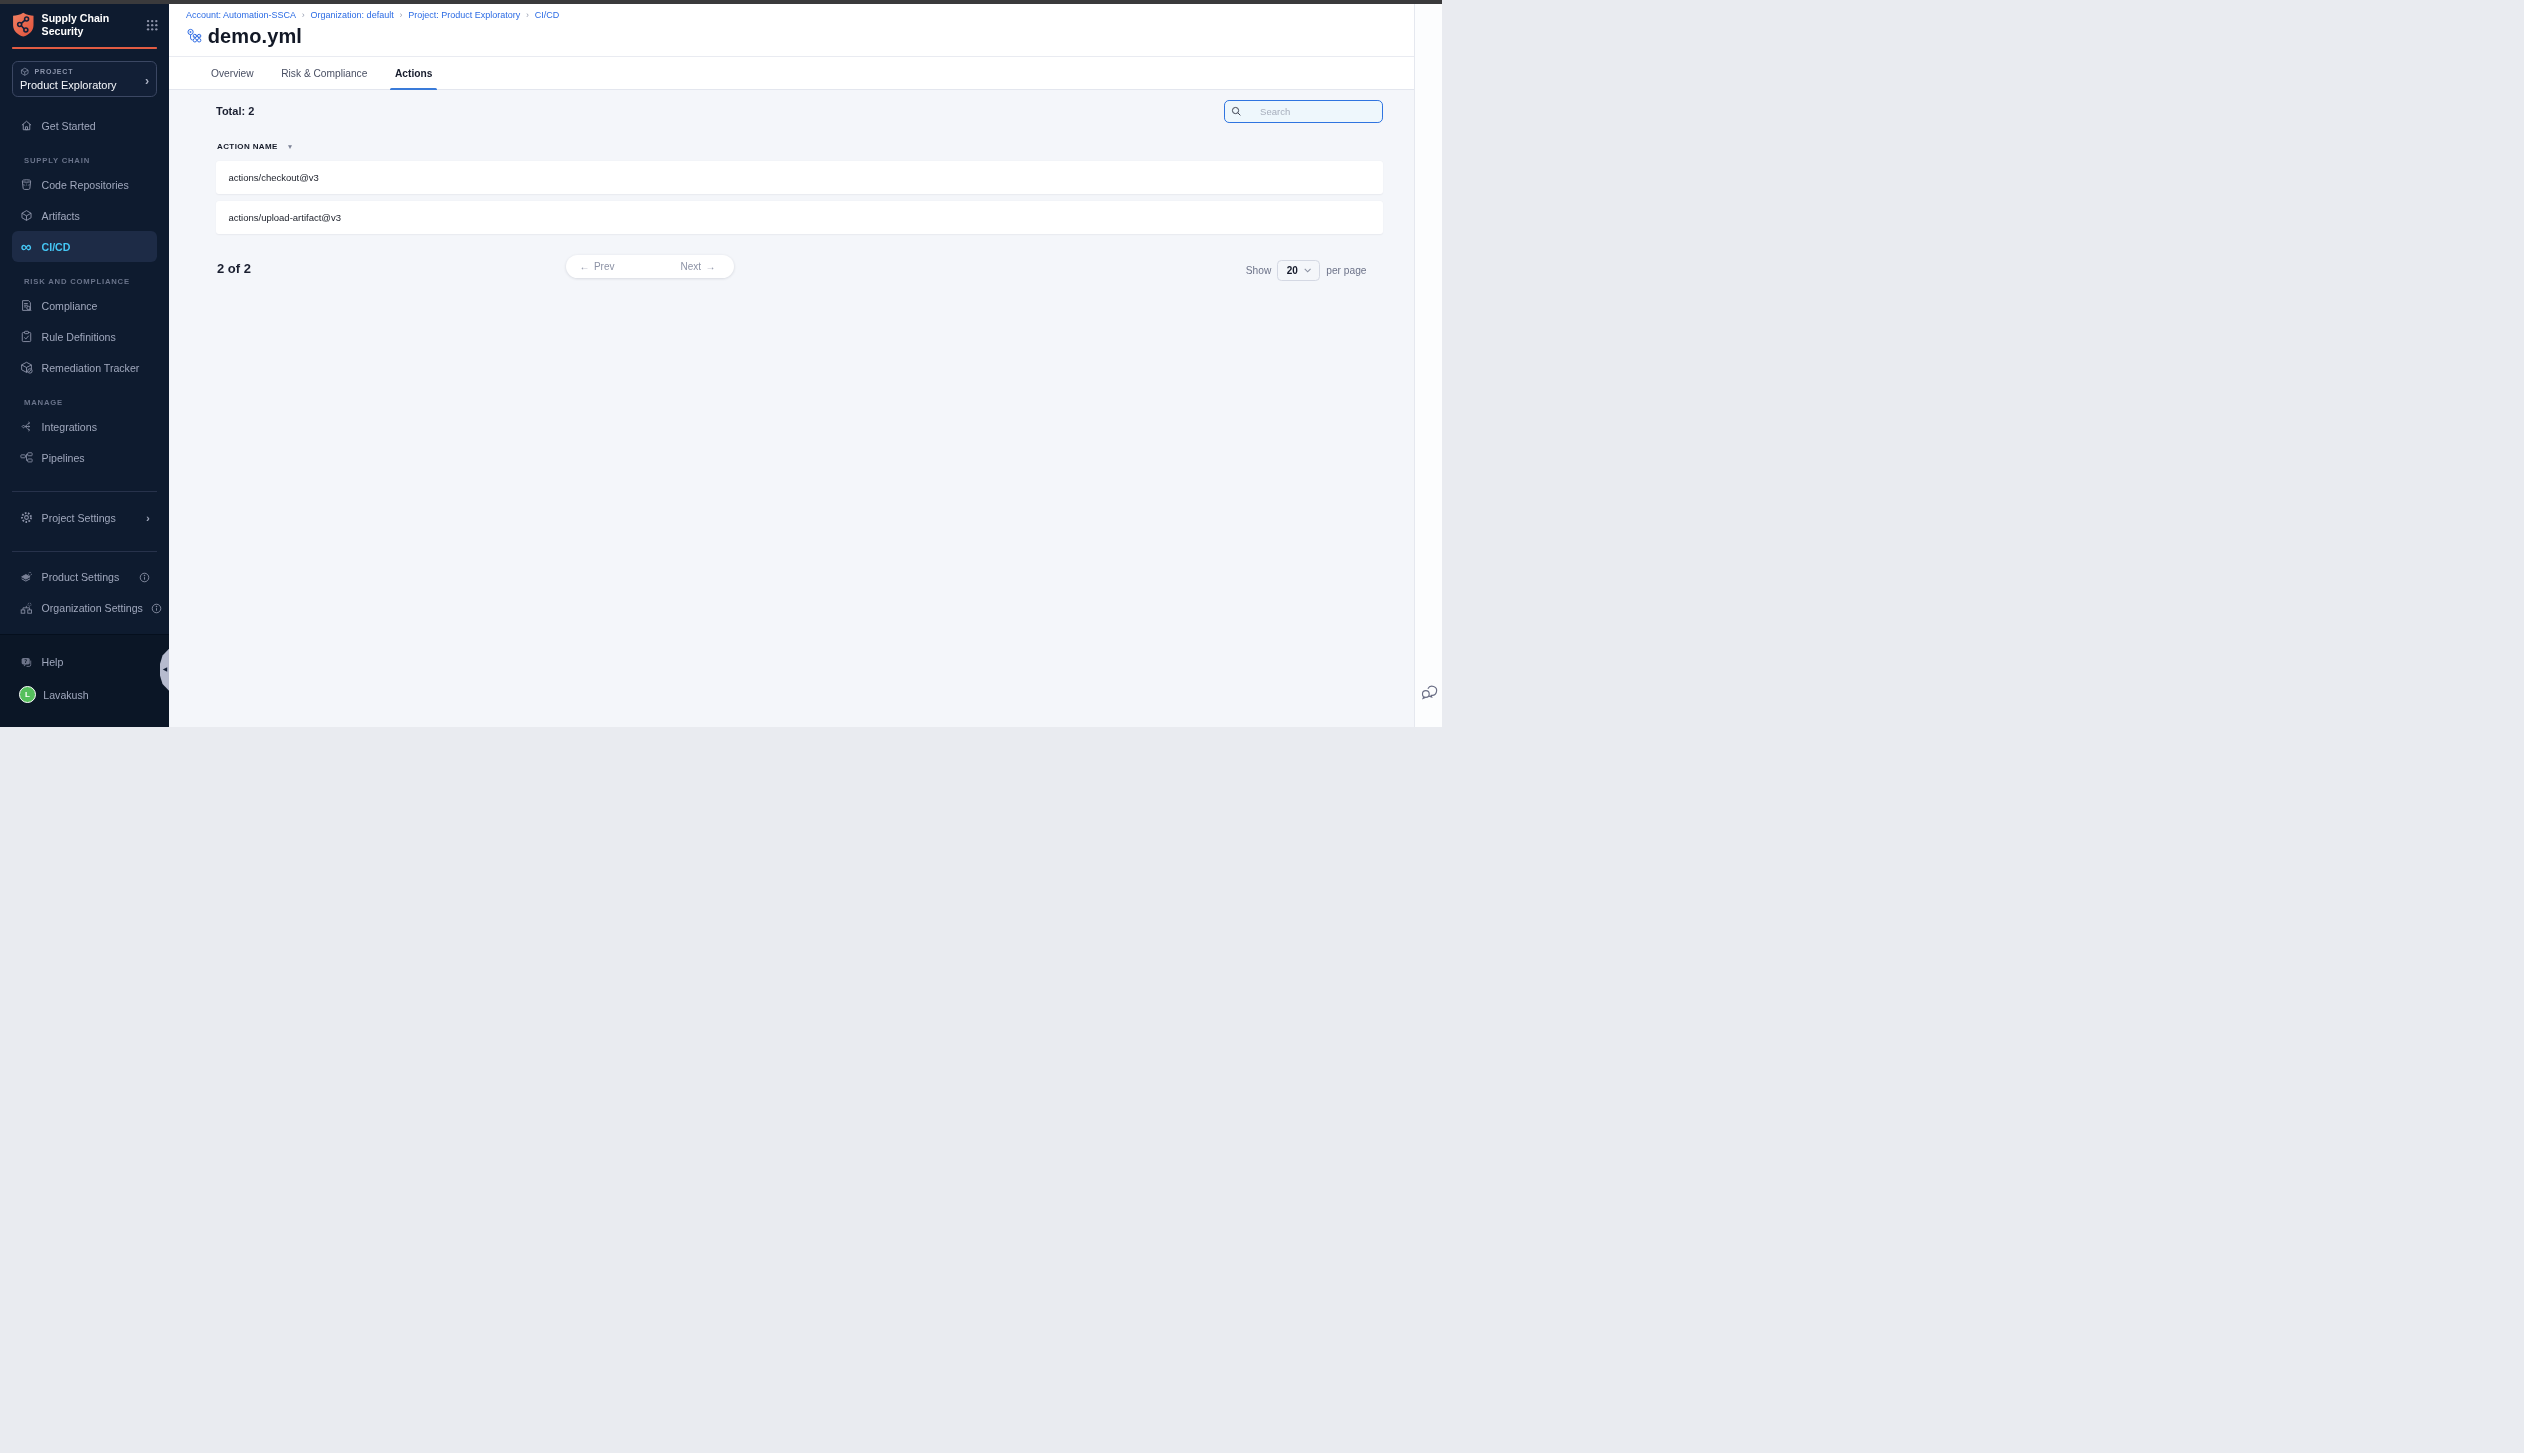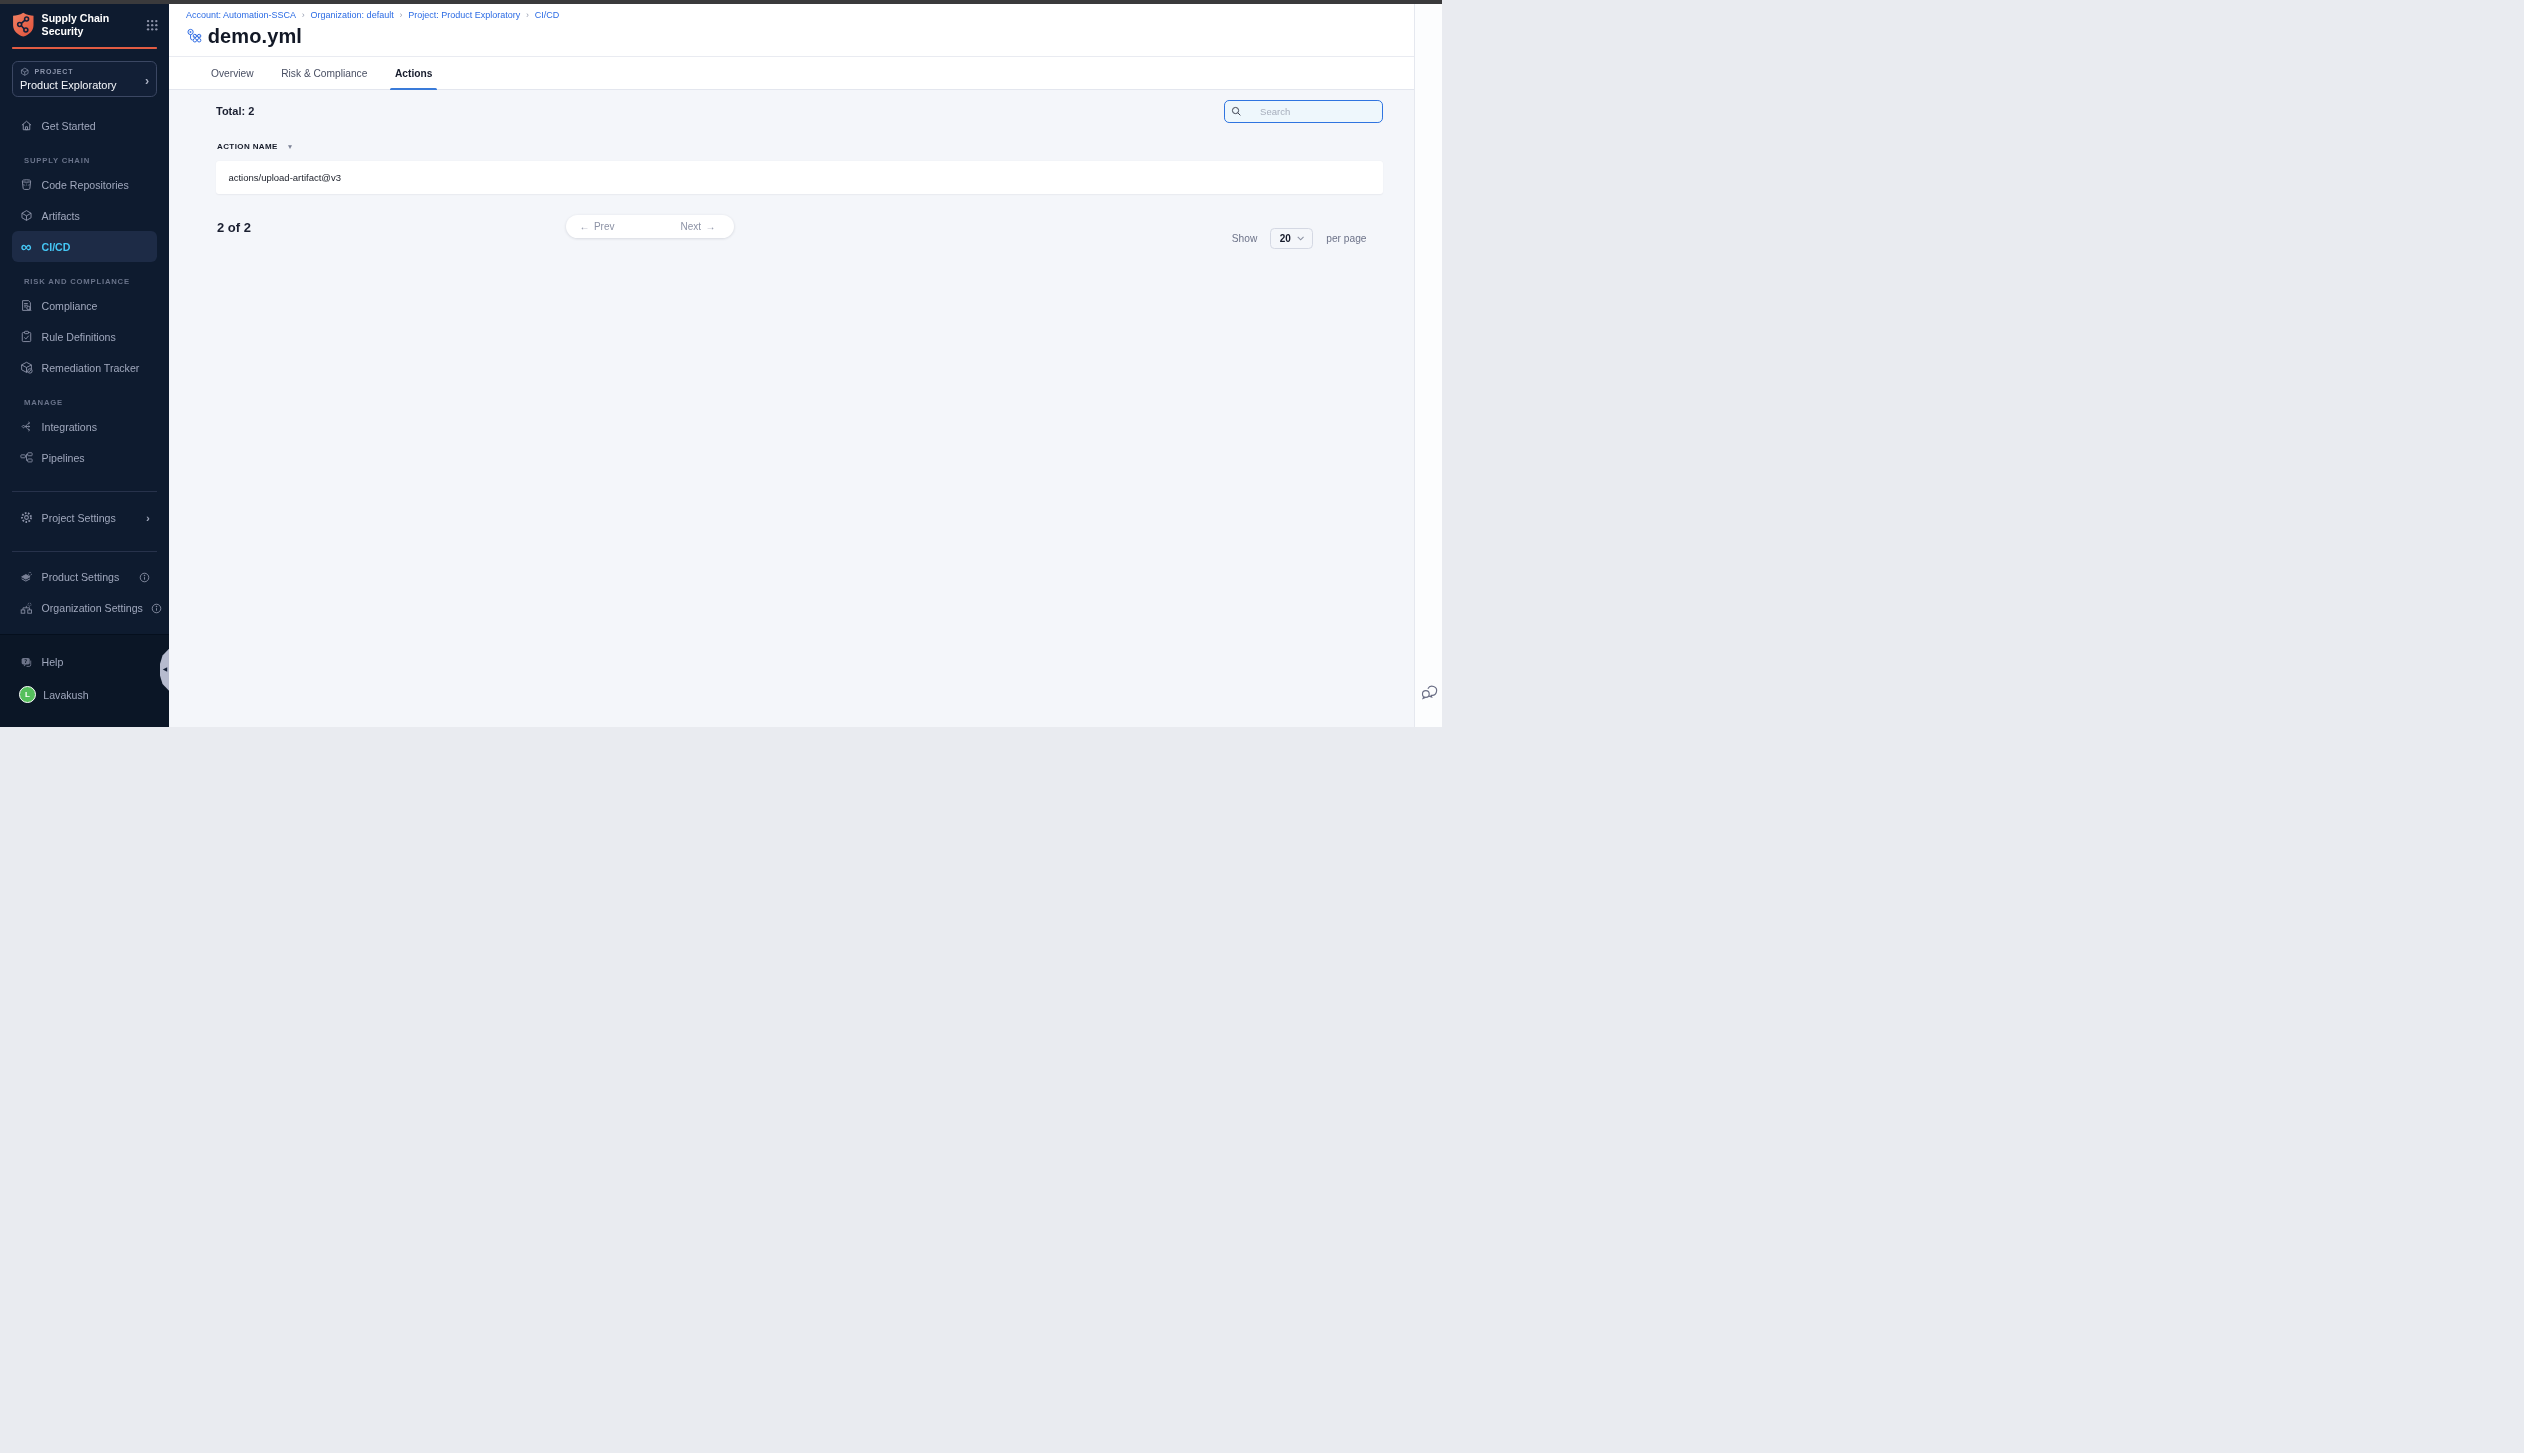--- a/index.html
+++ b/index.html
@@ -71,21 +71,21 @@
   .rows { margin-top:9.5px; }
   .row-card { margin:0 31px 7.3px 47px; height:33px; background:#fff; border-radius:2.9px; box-shadow:0 0.7px 1.5px rgba(16,24,40,.05); display:flex; align-items:center; padding:0 12.4px; font-size:9.5px; color:#20242e; cursor:pointer; }
 
   .pagerow { position:relative; height:25px; margin-top:21px; }
   .range { position:absolute; left:48px; top:50%; transform:translateY(-50%); font-size:13px; font-weight:700; color:#1a1f30; }
   .pager { position:absolute; left:397px; top:0; height:23.4px; width:168px; background:#fff; border-radius:11.7px; box-shadow:0 0.7px 2.9px rgba(16,24,40,.14); display:flex; overflow:hidden; }
   .pager button { border:none; background:transparent; font-family:inherit; font-size:10px; color:#8c92a5; cursor:pointer; display:flex; align-items:center; justify-content:center; gap:4.4px; }
   .pg-prev { width:62px; }
   .pg-page { width:34px; background:#3d87db; color:#fff !important; font-weight:600; }
   .pg-next { width:72px; }
-  .show-group { position:absolute; right:47px; top:12px; height:23.4px; display:flex; align-items:center; gap:13px; font-size:10.2px; color:#6d7389; }
+  .show-group { position:absolute; right:47px; top:4px; height:23.4px; display:flex; align-items:center; gap:6px; font-size:10.2px; color:#6d7389; }
   .size-select { height:21px; min-width:43px; border:0.7px solid #d4d8e3; border-radius:4.4px; background:transparent; display:flex; align-items:center; justify-content:center; gap:5.8px; padding:0 7.3px; cursor:pointer; }
   .size-select .sz { font-size:10px; font-weight:700; color:#14192a; }
 
   
   .right-strip { flex:0 0 28.5px; width:28.5px; background:#fcfdfe; border-left:0.7px solid #e5e8ef; position:relative; }
   .chat-fab { position:absolute; left:5.1px; bottom:26px; cursor:pointer; }
 
   svg { display:block; }
 </style>
 </head>
@@ -365,20 +365,21 @@
             <input type="text" placeholder="Search" style="">
           </div>
         </div>
 
         <div class="thead">
           <span class="th-label">ACTION NAME</span>
           <span class="sort-caret">▼</span>
         </div>
 
         <div class="rows">
+          <div class="row-card">actions/checkout@v3</div>
           <div class="row-card">actions/upload-artifact@v3</div>
         </div>
 
         <div class="pagerow">
           <span class="range">2 of 2</span>
           <div class="pager">
             <button class="pg-prev">
               <span>←</span>
               <span>Prev</span>
             </button>

